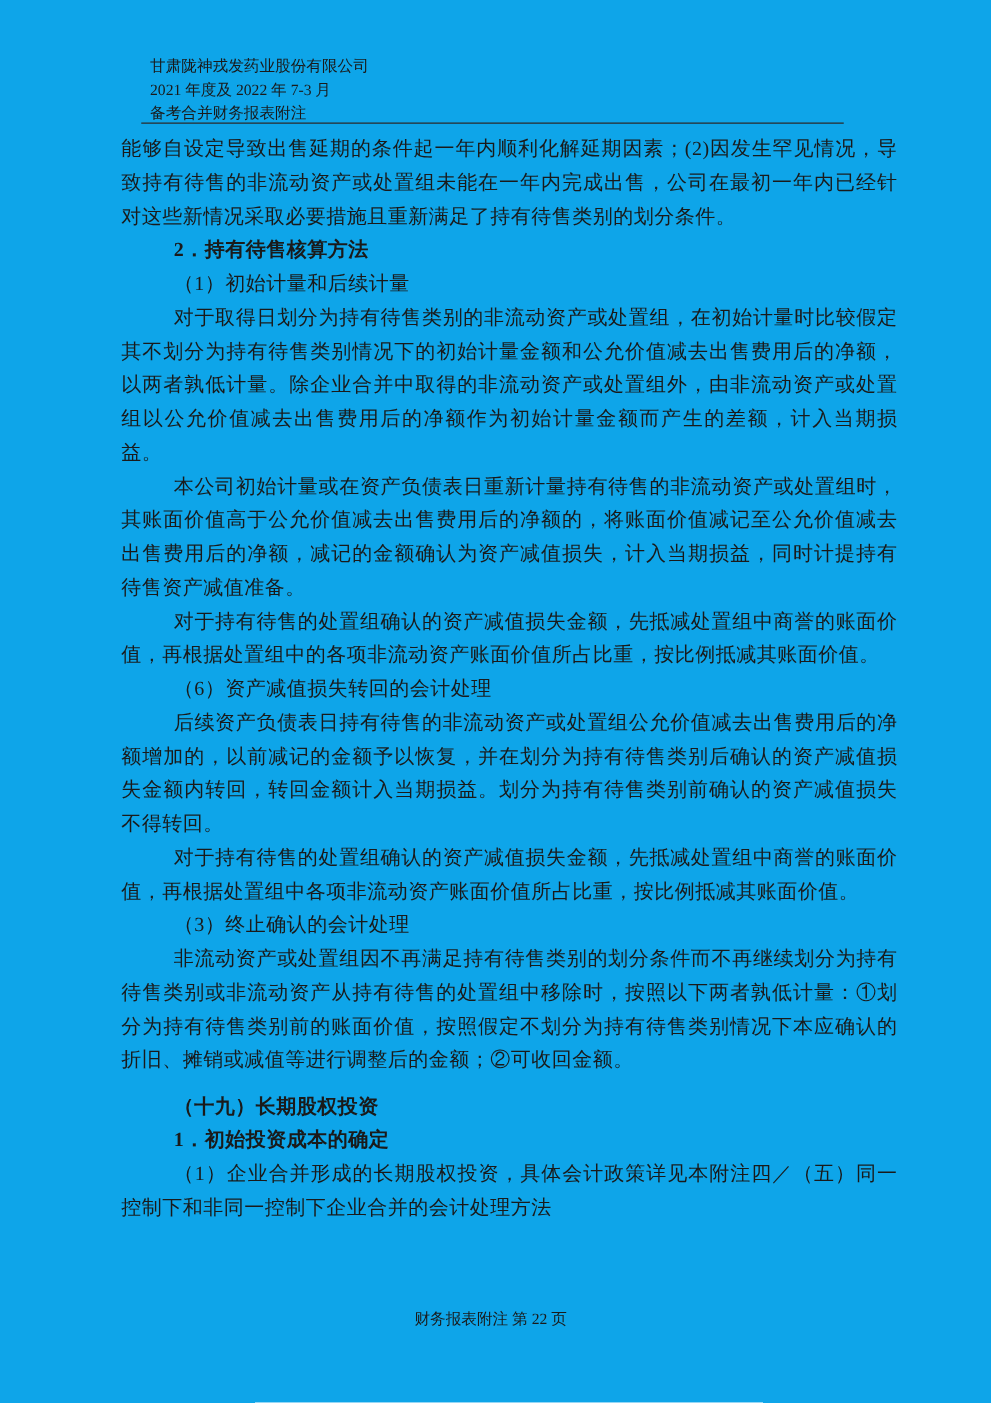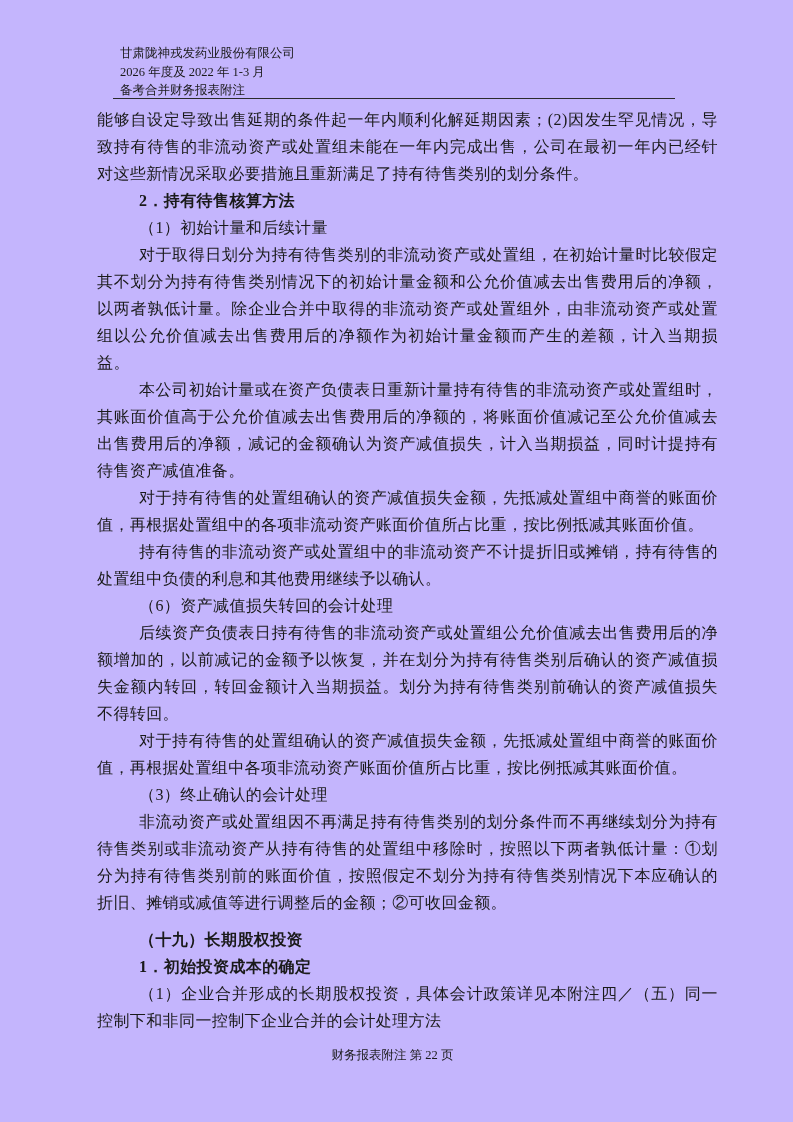--- a/index.html
+++ b/index.html
@@ -4,21 +4,21 @@
 <style>
   html, body {
     margin: 0;
     padding: 0;
     background: #ffffff;
   }
   .page {
     position: relative;
     width: 793px;
     height: 1122px;
-    background: #c4b5fd;
+    background: #0ea5e9;
     font-family: "Liberation Serif", "DejaVu Serif", serif;
     color: #1a1a1a;
     overflow: hidden;
   }
   
   .doc-header {
     position: absolute;
     left: 120px;
     top: 44px;
     font-size: 12.5px;
@@ -78,33 +78,32 @@
     color: #1a1a1a;
   }
 </style>
 </head>
 <body>
 
 <div class="page">
 
   <div class="doc-header">
     <div>甘肃陇神戎发药业股份有限公司</div>
-    <div>2026 年度及 2022 年 1-3 月</div>
+    <div>2021 年度及 2022 年 7-3 月</div>
     <div>备考合并财务报表附注</div>
   </div>
   <div class="header-rule"></div>
 
   <div class="doc-body">
     <p class="para-flush">能够自设定导致出售延期的条件起一年内顺利化解延期因素；(2)因发生罕见情况，导致持有待售的非流动资产或处置组未能在一年内完成出售，公司在最初一年内已经针对这些新情况采取必要措施且重新满足了持有待售类别的划分条件。</p>
     <h3 class="h-num">2．持有待售核算方法</h3>
     <p class="para">（1）初始计量和后续计量</p>
     <p class="para">对于取得日划分为持有待售类别的非流动资产或处置组，在初始计量时比较假定其不划分为持有待售类别情况下的初始计量金额和公允价值减去出售费用后的净额，以两者孰低计量。除企业合并中取得的非流动资产或处置组外，由非流动资产或处置组以公允价值减去出售费用后的净额作为初始计量金额而产生的差额，计入当期损益。</p>
     <p class="para">本公司初始计量或在资产负债表日重新计量持有待售的非流动资产或处置组时，其账面价值高于公允价值减去出售费用后的净额的，将账面价值减记至公允价值减去出售费用后的净额，减记的金额确认为资产减值损失，计入当期损益，同时计提持有待售资产减值准备。</p>
     <p class="para">对于持有待售的处置组确认的资产减值损失金额，先抵减处置组中商誉的账面价值，再根据处置组中的各项非流动资产账面价值所占比重，按比例抵减其账面价值。</p>
-    <p class="para">持有待售的非流动资产或处置组中的非流动资产不计提折旧或摊销，持有待售的处置组中负债的利息和其他费用继续予以确认。</p>
     <p class="para">（6）资产减值损失转回的会计处理</p>
     <p class="para">后续资产负债表日持有待售的非流动资产或处置组公允价值减去出售费用后的净额增加的，以前减记的金额予以恢复，并在划分为持有待售类别后确认的资产减值损失金额内转回，转回金额计入当期损益。划分为持有待售类别前确认的资产减值损失不得转回。</p>
     <p class="para">对于持有待售的处置组确认的资产减值损失金额，先抵减处置组中商誉的账面价值，再根据处置组中各项非流动资产账面价值所占比重，按比例抵减其账面价值。</p>
     <p class="para">（3）终止确认的会计处理</p>
     <p class="para">非流动资产或处置组因不再满足持有待售类别的划分条件而不再继续划分为持有待售类别或非流动资产从持有待售的处置组中移除时，按照以下两者孰低计量：①划分为持有待售类别前的账面价值，按照假定不划分为持有待售类别情况下本应确认的折旧、摊销或减值等进行调整后的金额；②可收回金额。</p>
     <h3 class="h-section">（十九）长期股权投资</h3>
     <h4 class="h-num">1．初始投资成本的确定</h4>
     <p class="para">（1）企业合并形成的长期股权投资，具体会计政策详见本附注四／（五）同一控制下和非同一控制下企业合并的会计处理方法</p>
   </div>
 

